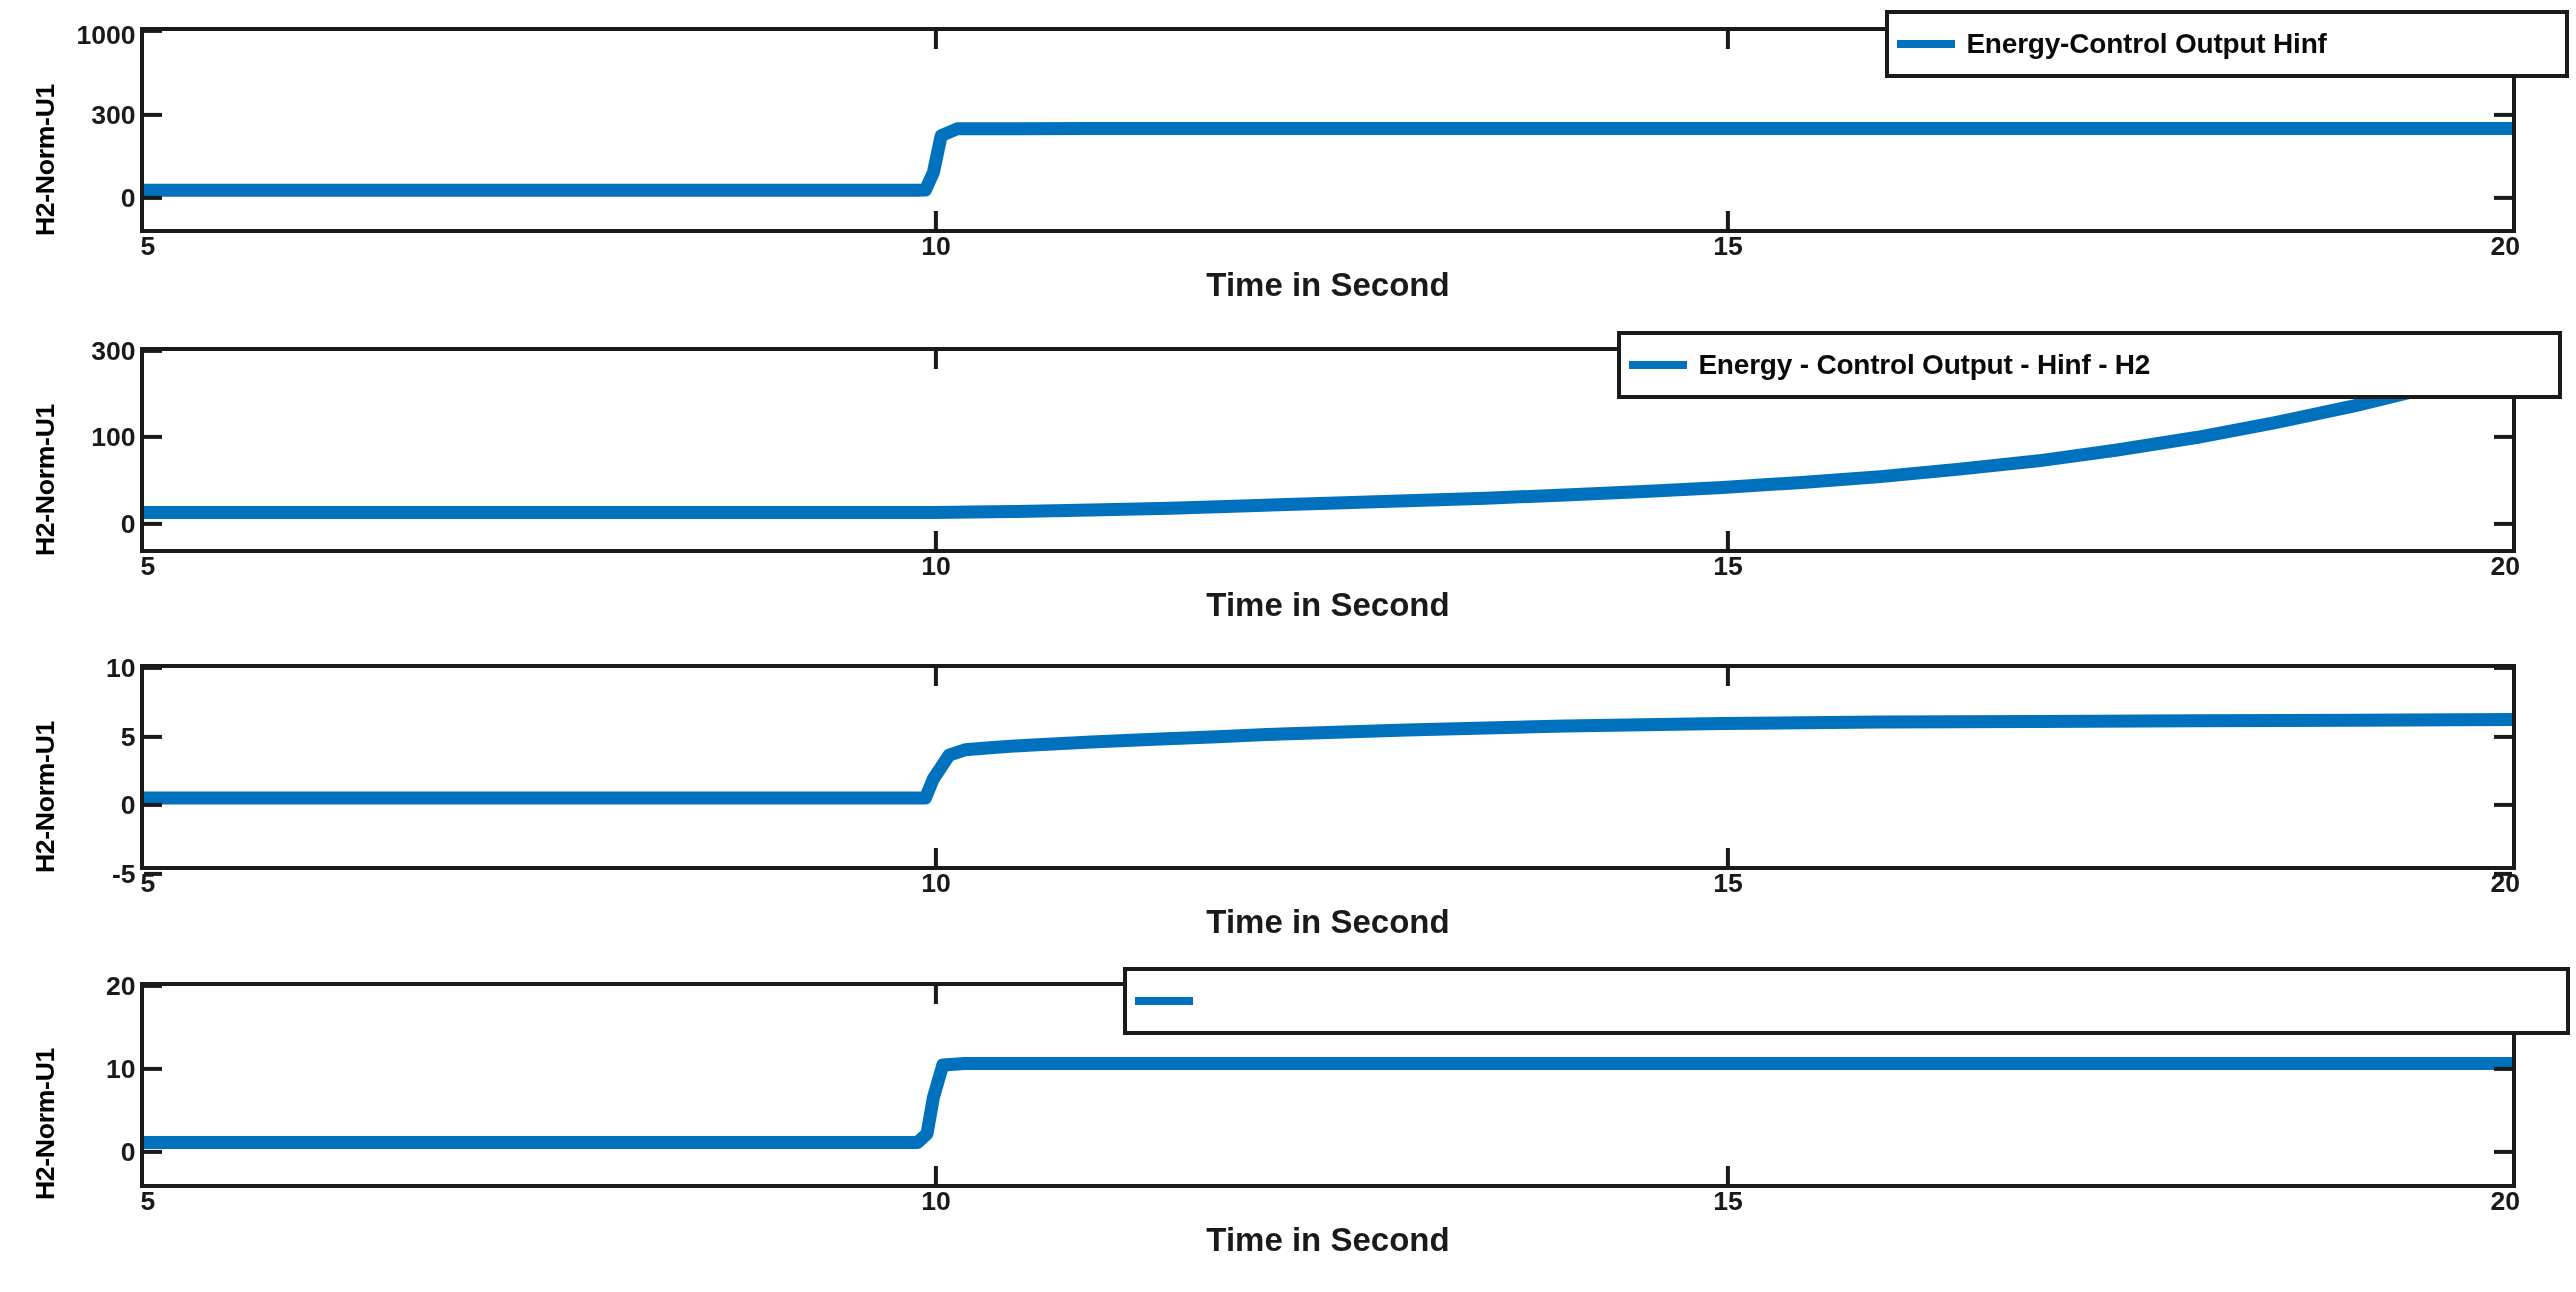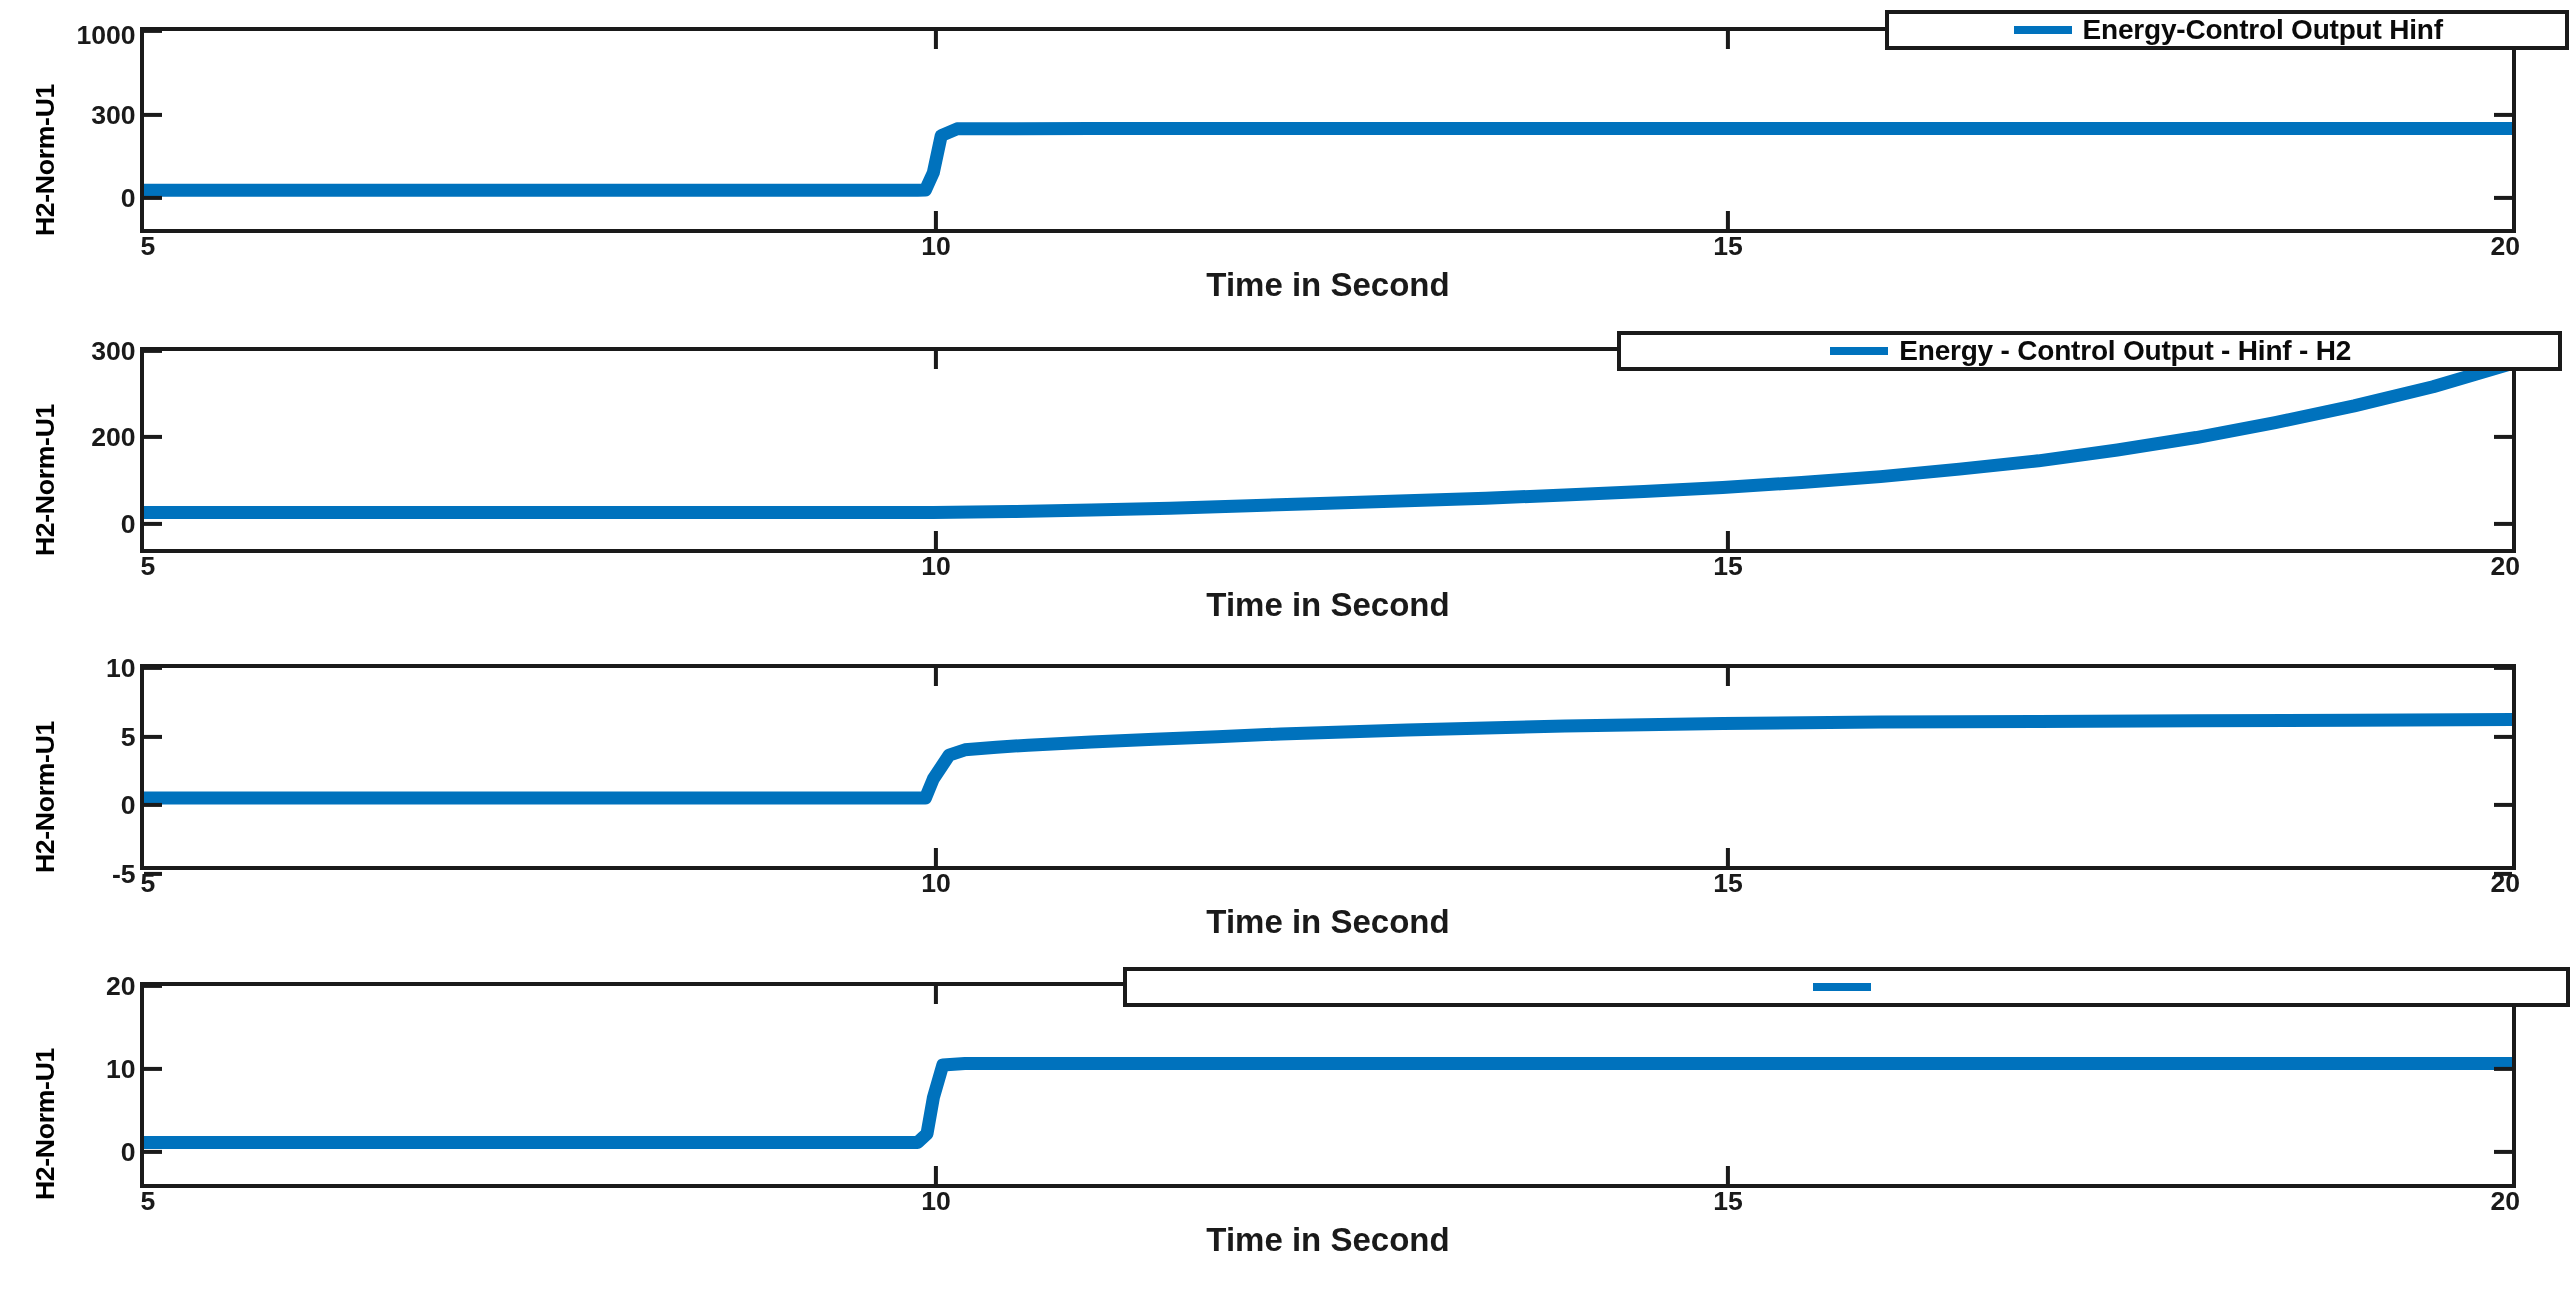--- a/index.html
+++ b/index.html
@@ -84,23 +84,22 @@
   }
 
   
   .legend{
     position:absolute;
     box-sizing:border-box;
     border:4.2px solid #1a1a1a;
     background:#fff;
     display:flex;align-items:center;
     padding:2.4px 6px 2.4px 8.4px;
-    height:40px;
+    height:68px;
     z-index:5;
-    justify-content:center;
   }
   .legend-swatch{
     width:58px;height:7.8px;
     background:#0072BD;
     flex:0 0 auto;
     margin-right:11px;
   }
   .legend-text{
     font-size:28px;font-weight:bold;color:#0a0a0a;
     white-space:nowrap;letter-spacing:-0.2px;
@@ -152,21 +151,21 @@
         <svg class="curve" id="svg2" viewBox="0 0 3936 341" preserveAspectRatio="none">
             <polyline points="0.00,277.96 262.40,277.96 524.80,277.96 787.20,277.96 1049.60,277.96 1312.00,277.96 1443.20,276.53 1574.40,273.66 1705.60,270.79 1836.80,266.50 1968.00,262.20 2099.20,257.90 2230.40,253.60 2361.60,247.87 2492.80,242.14 2624.00,234.97 2755.20,226.38 2886.40,216.35 3017.60,203.45 3148.80,189.13 3280.00,170.50 3411.20,149.01 3542.40,123.22 3673.60,94.56 3804.80,61.61 3936.00,21.49" fill="none" stroke="#0072BD" stroke-width="13" stroke-linejoin="round" stroke-linecap="butt" vector-effect="non-scaling-stroke"></polyline>
           </svg>
       </div>
       <div class="xlabel">Time in Second</div>
     <div class="ytick" style="top: 173px;"></div>
         <div class="ytick right" style="top: 173px;"></div>
         <div class="yticklabel" style="top: 173px;">0</div>
         <div class="ytick" style="top: 86px;"></div>
         <div class="ytick right" style="top: 86px;"></div>
-        <div class="yticklabel" style="top: 86px;">200</div>
+        <div class="yticklabel" style="top: 86px;">100</div>
         <div class="ytick" style="top: 0px;"></div>
         <div class="ytick right" style="top: 0px;"></div>
         <div class="yticklabel" style="top: 0px;">300</div>
         <div class="xticklabel first" style="left: 0px;">5</div>
         <div class="xtick" style="left: 792px;"></div>
         <div class="xtick bottom" style="left: 792px;"></div>
         <div class="xticklabel" style="left: 792px;">10</div>
         <div class="xtick" style="left: 1584px;"></div>
         <div class="xtick bottom" style="left: 1584px;"></div>
         <div class="xticklabel" style="left: 1584px;">15</div>

